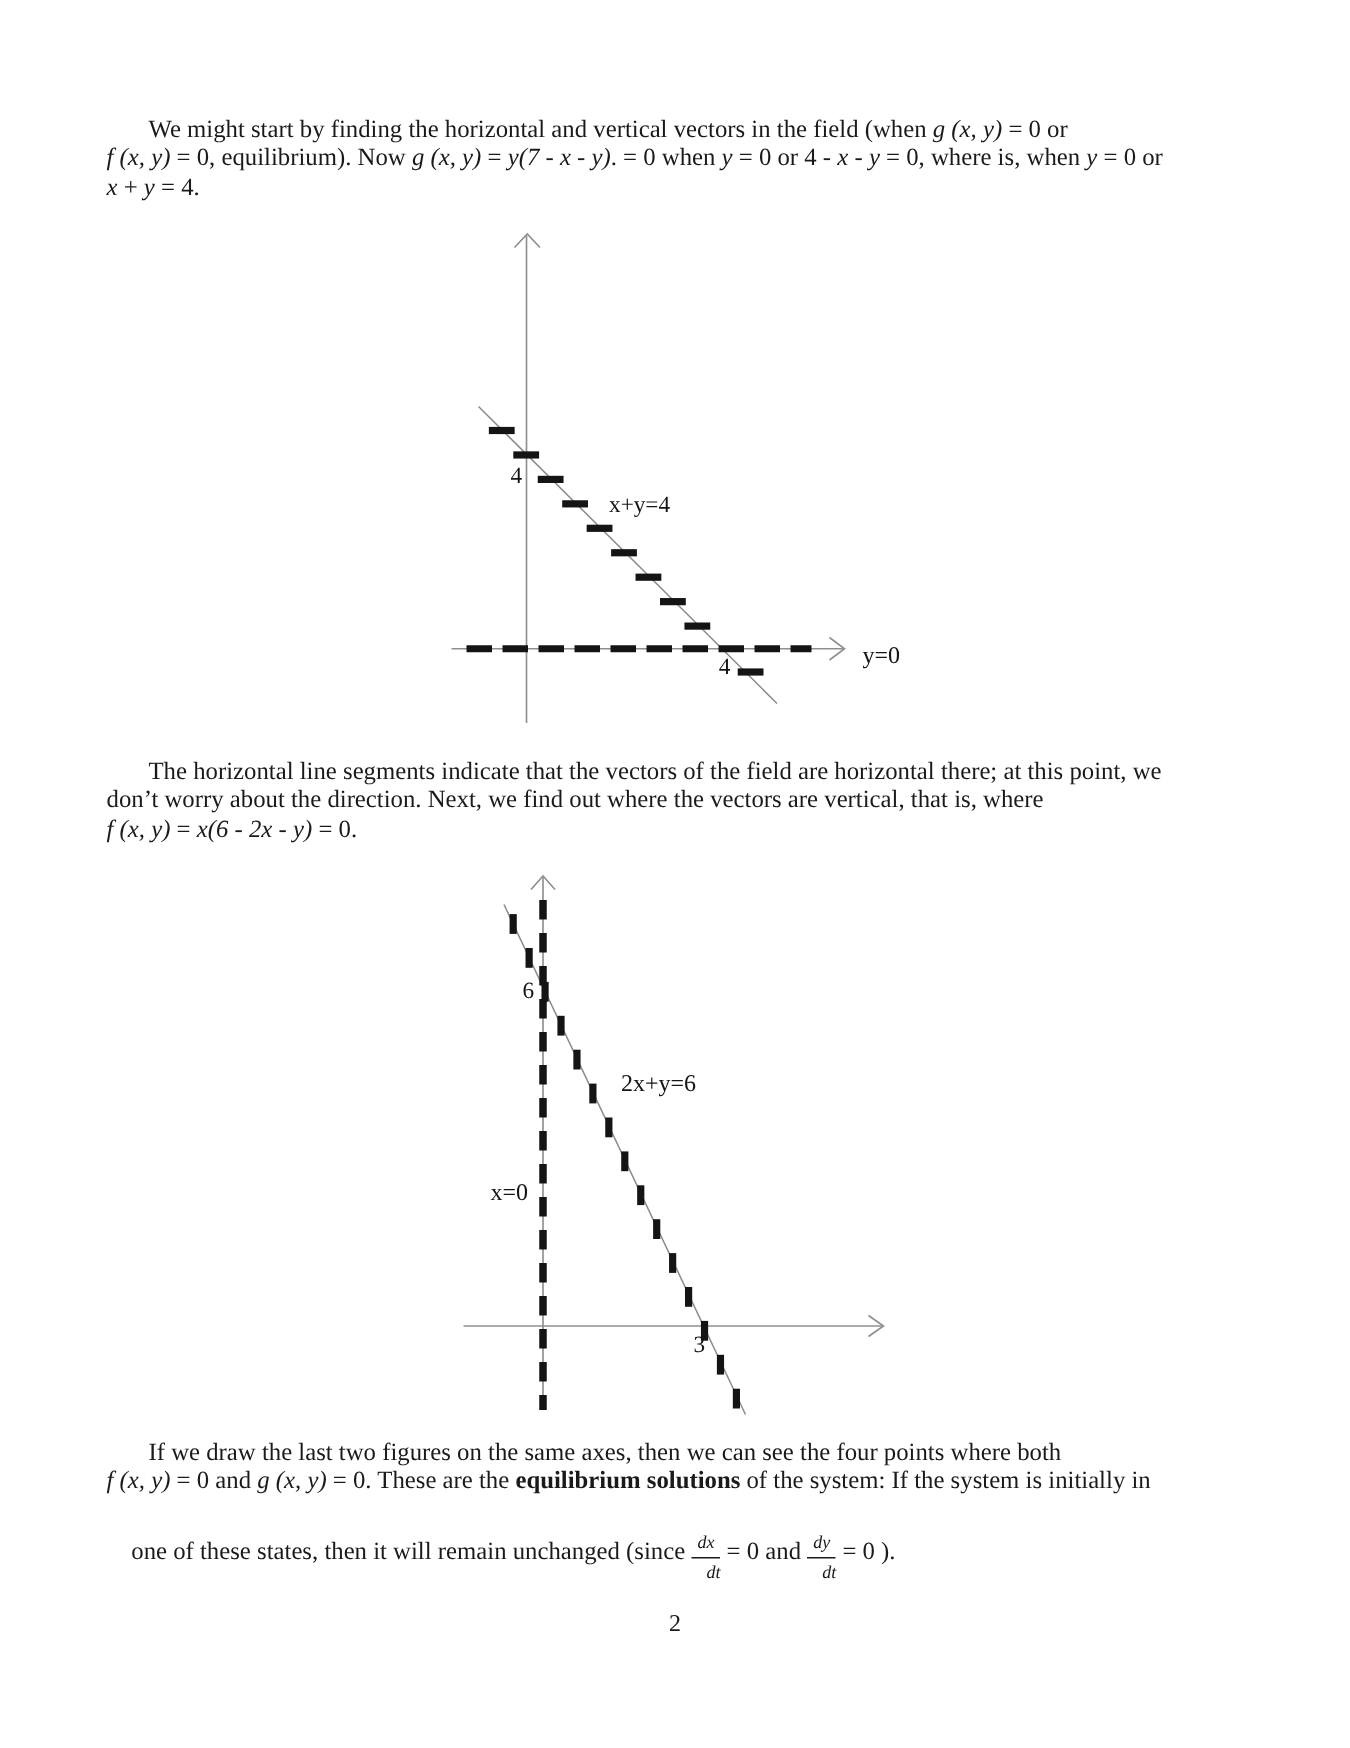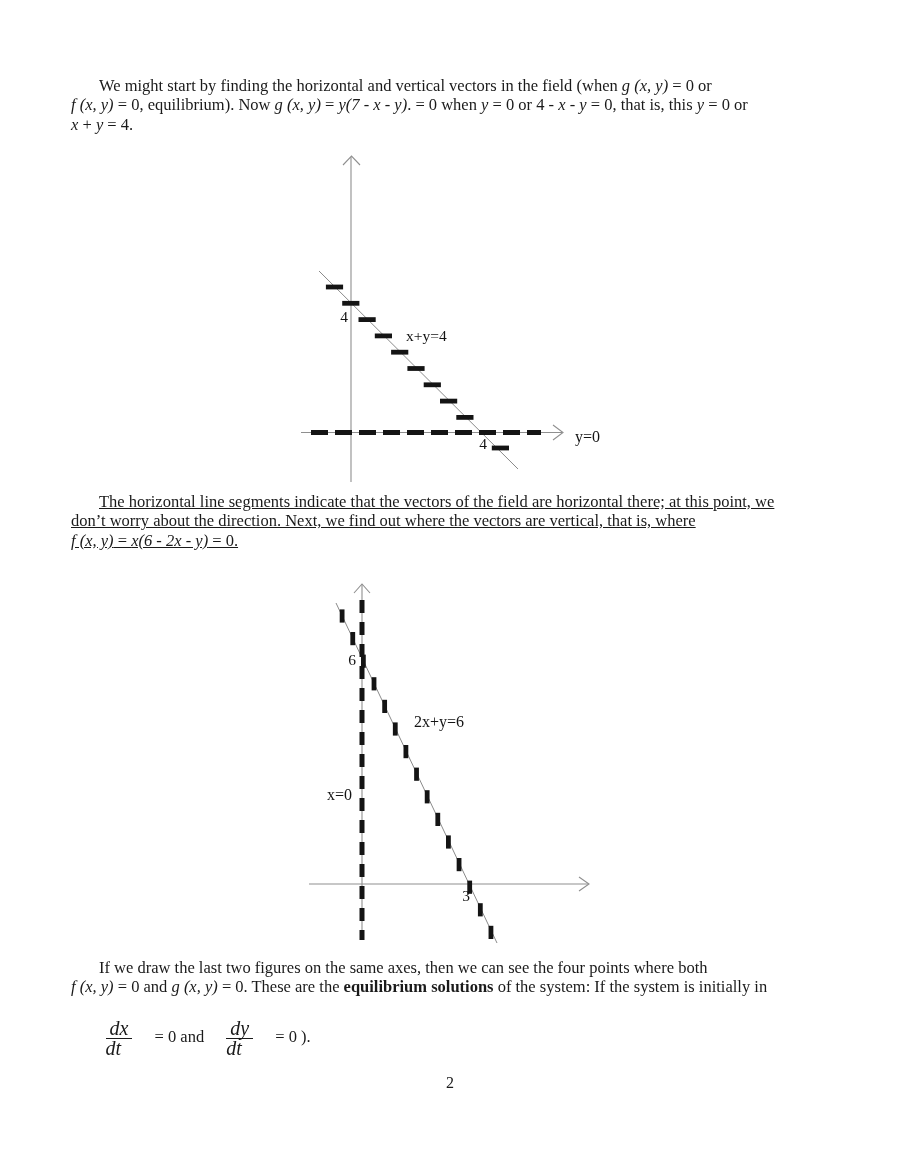--- a/index.html
+++ b/index.html
@@ -16,30 +16,30 @@
     left:71px;
     width:790px;
     font-size:16.5px;
     line-height:19.4px;
   }
   .line { white-space:pre; }
   .indent { padding-left:28px; }
   .ri { font-style:italic;text-align:center; }
   .rb { font-weight:bold; }
   #p1 { top:76px; }
-  #p2 { top:492px;text-decoration:underline; }
+  #p2 { top:504px; }
   #p3 { top:958px; }
   .frac-line { margin-top:4px; white-space:pre; }
   .frac {
     display:inline-block;
     vertical-align:-13px;
-    text-align:left;
+    text-align:right;
     font-style:italic;
-    font-size:20px;
-    margin:0 18px;
+    font-size:12px;
+    margin:0 0;
   }
   .frac .num { display:block; line-height:16px; padding:0 4px 2px; border-bottom:1.3px solid #1a1a1a; }
   .frac .den { display:block; line-height:16px; padding-top:1px; }
   #page-num {
     position:absolute; top:1074px; left:0; width:900px;
     text-align:center; font-size:16px;
   }
   .fig { position:absolute; }
   .axis   { stroke:#8f8f8f; stroke-width:1.1; fill:none; }
   .arrow  { stroke:#8f8f8f; stroke-width:1.1; fill:none; }
@@ -47,21 +47,21 @@
   .dashaxis { stroke:#141414; }
   .fdash line { stroke:#141414; stroke-width:4.8; }
   svg text { font-family:"Liberation Serif", serif; font-size:16px; fill:#141414; }
   svg text.lbl { font-size:15.5px; }
 </style>
 </head>
 <body>
 
 <div class="para" id="p1">
   <div class="line indent"><span>We might start by finding the horizontal and vertical vectors in the field (when </span><span class="ri">g (x, y)</span><span> = 0 or</span></div>
-  <div class="line"><span class="ri">f (x, y)</span><span> = 0, equilibrium). Now </span><span class="ri">g (x, y)</span><span> = </span><span class="ri">y(7 - x - y)</span><span>. = 0 when </span><span class="ri">y</span><span> = 0 or 4 - </span><span class="ri">x</span><span> - </span><span class="ri">y</span><span> = 0, that is, this </span><span class="ri">y</span><span> = 0 or</span></div>
+  <div class="line"><span class="ri">f (x, y)</span><span> = 0, equilibrium). Now </span><span class="ri">g (x, y)</span><span> = </span><span class="ri">y(7 - x - y)</span><span>. = 0 when </span><span class="ri">y</span><span> = 0 or 4 - </span><span class="ri">x</span><span> - </span><span class="ri">y</span><span> = 0, where is, when </span><span class="ri">y</span><span> = 0 or</span></div>
   <div class="line"><span class="ri">x</span><span> + </span><span class="ri">y</span><span> = 4.</span></div>
 </div>
 
 <svg class="fig" id="fig1" style="left:290px; top:148px;" width="330" height="340" viewBox="290 148 330 340">
   <line class="axis" x1="351" y1="157" x2="351" y2="482"></line>
   <polyline class="arrow" points="343,165 351.5,156 360,165"></polyline>
   <line class="axis" x1="301" y1="432.5" x2="562" y2="432.5"></line>
   <polyline class="arrow" points="553,425 563,432.5 553,440"></polyline>
   <line class="diag" x1="319" y1="271" x2="518" y2="469"></line>
   <line class="dashaxis" x1="311" y1="432.5" x2="541" y2="432.5" stroke-width="4.8" stroke-dasharray="17 7"></line>
@@ -116,17 +116,17 @@
   <text class="lbl" x="356" y="665" text-anchor="end">6</text>
   <text x="414" y="727">2x+y=6</text>
   <text x="352" y="800" text-anchor="end">x=0</text>
   <text class="lbl" x="470" y="901" text-anchor="end">3</text>
 </svg>
 
 <div class="para" id="p3">
   <div class="line indent"><span>If we draw the last two figures on the same axes, then we can see the four points where both</span></div>
   <div class="line"><span class="ri">f (x, y)</span><span> = 0 and </span><span class="ri">g (x, y)</span><span> = 0. These are the </span><span class="rb">equilibrium solutions</span><span> of the system: If the system is initially in</span></div>
   <div class="line frac-line">
-    <span class="frac"><span class="num">dx</span><span class="den">dt</span></span><span> = 0 and </span><span class="frac"><span class="num">dy</span><span class="den">dt</span></span><span> = 0 ).</span>
+    <span>one of these states, then it will remain unchanged (since </span><span class="frac"><span class="num">dx</span><span class="den">dt</span></span><span> = 0 and </span><span class="frac"><span class="num">dy</span><span class="den">dt</span></span><span> = 0 ).</span>
   </div>
 </div>
 
 <div id="page-num">2</div>
 
 </body></html>

